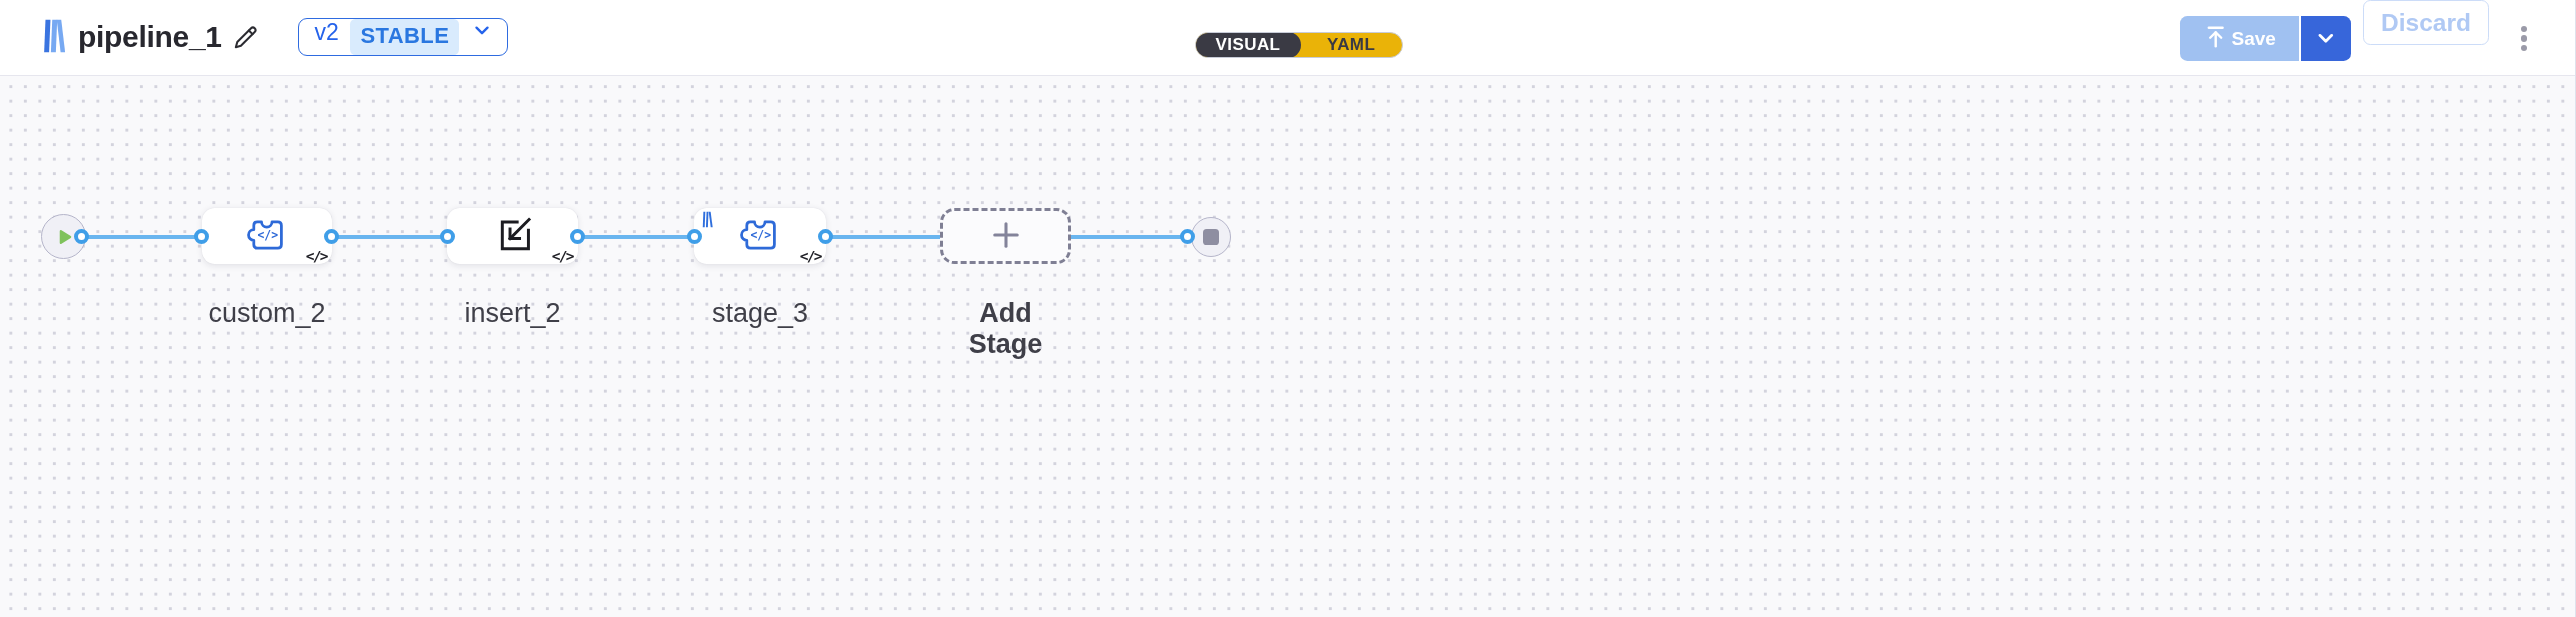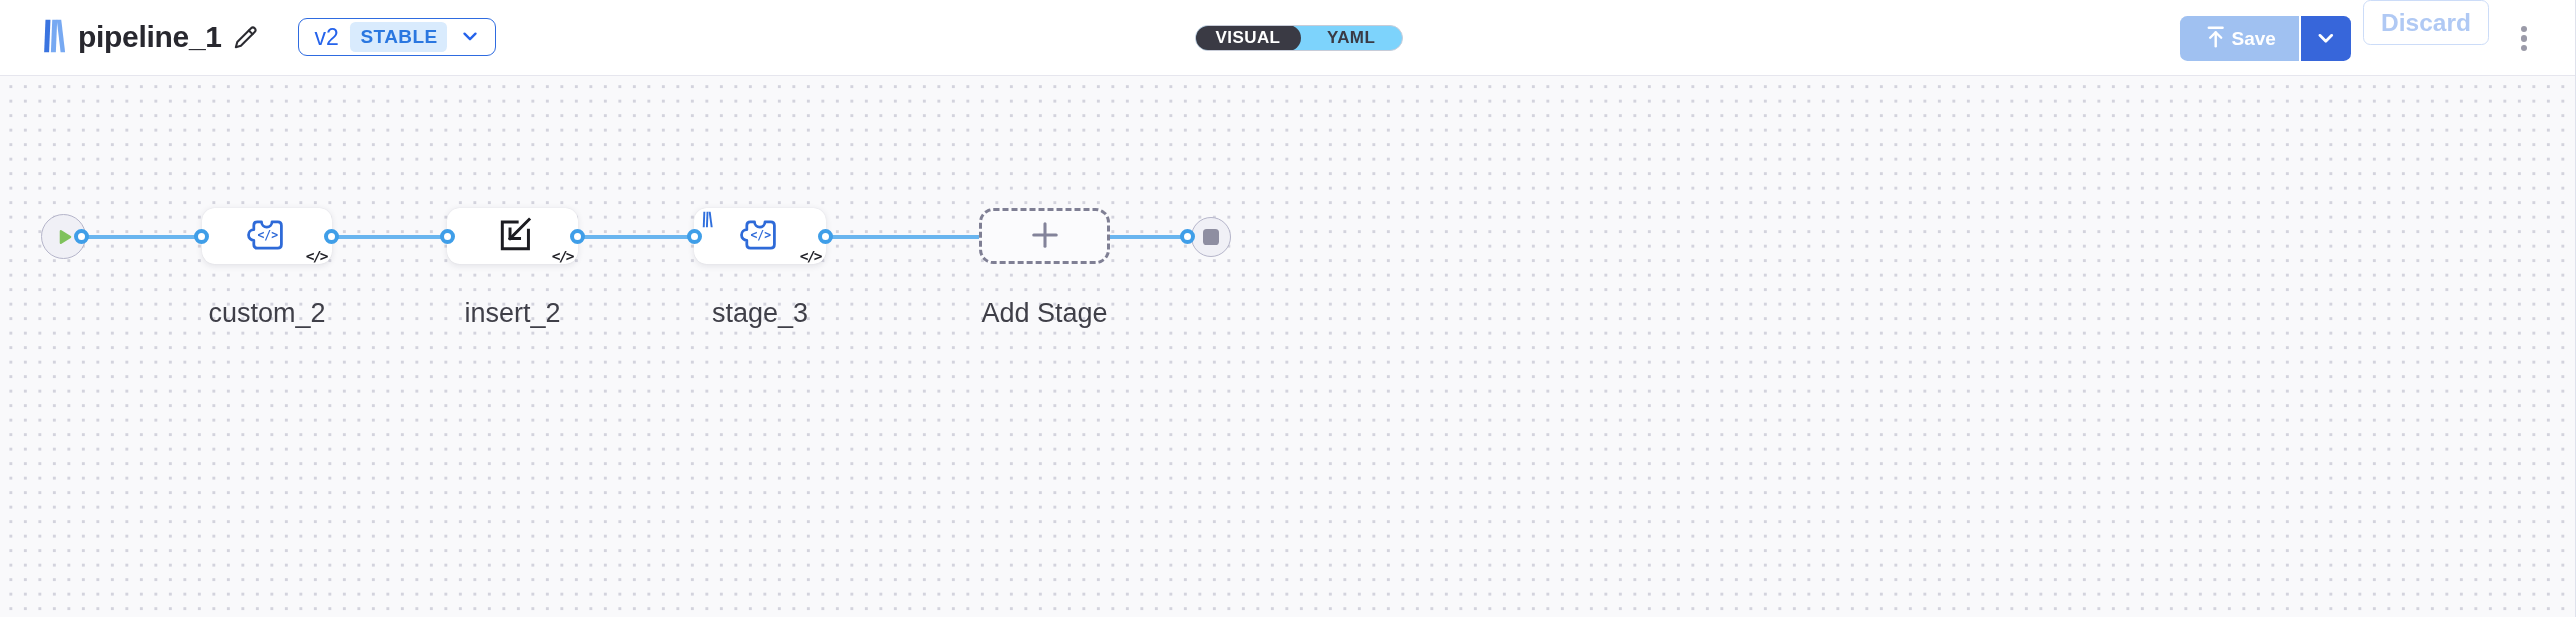--- a/index.html
+++ b/index.html
@@ -6,25 +6,25 @@
   html,body { width:2576px; height:617px; }
   body { font-family:"Liberation Sans", sans-serif; background:#ffffff; position:relative; overflow:hidden; }
   .app { position:absolute; inset:0; width:2576px; height:617px; border-right:1.8px solid #dfe2ec; }
 
   
   .header { position:absolute; top:0; left:0; width:100%; height:76px; background:#ffffff; border-bottom:0.9px solid #e6e6ee; z-index:10; }
   .logo { position:absolute; left:40px; top:18px; width:25.4px; height:36px; }
   .title { position:absolute; left:78px; top:0; height:74px; line-height:74px; font-size:30px; font-weight:700; color:#28282f; letter-spacing:-0.3px; }
   .pencil-btn { position:absolute; left:229px; top:22px; width:33px; height:33px; display:flex; align-items:center; justify-content:center; cursor:pointer; }
 
-  .version-btn { position:absolute; left:298px; top:18px; height:38px; display:inline-flex; align-items:center; gap:11.8px; padding:0 13.6px 0 15.4px; border:1.4px solid #2e6be0; border-radius:9px; background:#fff; cursor:pointer; }
+  .version-btn { position:absolute; left:298px; top:18px; height:38px; display:inline-flex; gap:11.8px; padding:0 13.6px 0 15.4px; border:1.4px solid #2e6be0; border-radius:9px; background:#fff; cursor:pointer; }
   .version-label { color:#2563eb; font-size:23px; font-weight:400; }
-  .version-chip { background:#d9ebfd; color:#2a77e0; font-size:19px; font-weight:700; letter-spacing:0.4px; padding:3.6px 10px 4.5px; border-radius:5.4px; }
-
-  .toggle { position:absolute; left:1195px; top:25px; height:26px; display:inline-flex; align-items:stretch; border:1.4px solid #c8ccd8; border-radius:907px; background:#7dd3fc; overflow:hidden; }
+  .version-chip { background:#d9ebfd; color:#2a77e0; font-size:22px; font-weight:700; letter-spacing:0.4px; padding:3.6px 10px 4.5px; border-radius:5.4px; }
+
+  .toggle { position:absolute; left:1195px; top:32px; height:26px; display:inline-flex; align-items:stretch; border:1.4px solid #c8ccd8; border-radius:907px; background:#eab308; overflow:hidden; }
   .toggle-opt { display:flex; align-items:center; justify-content:center; padding:0 27px; font-size:17px; font-weight:700; letter-spacing:0.4px; color:#3a3a44; cursor:pointer; border-radius:907px; }
   .toggle-opt.active { background:#3a3a44; color:#ffffff; margin:-1.4px; padding:0 21px; }
 
   .save-group { position:absolute; left:2180px; top:16.3px; height:45px; display:flex; }
   .save-main { display:flex; align-items:center; justify-content:center; gap:3px; width:119px; background:#a0c1f1; border-radius:7.3px 0 0 7.3px; color:#fff; font-size:19px; font-weight:700; cursor:pointer; }
   .save-caret { width:52px; background:#3766da; border-radius:0 7.3px 7.3px 0; border-left:2.3px solid #ffffff; display:flex; align-items:center; justify-content:center; cursor:pointer; }
   .discard-btn { position:absolute; left:2363px; top:0; width:126px; height:45px; background:#fff; border:1.8px solid #ccdcf8; border-radius:7.3px; color:#b0c9f4; font-size:24.5px; font-weight:700; display:flex; align-items:center; justify-content:center; cursor:pointer; }
   .kebab { position:absolute; left:2512px; top:22px; width:23.6px; height:33px; display:flex; flex-direction:column; align-items:center; justify-content:center; gap:3.2px; cursor:pointer; }
   .kebab i { width:6.4px; height:6.4px; border-radius:50%; background:#9a9aa8; }
 
@@ -175,21 +175,21 @@
           <svg viewBox="0 0 36 30" width="44" height="36" fill="none" stroke="#2e6ad8" stroke-width="2.3" stroke-linejoin="round" stroke-linecap="round">
             <path d="M10 4 H13.4 A4.4 4.4 0 0 0 22.2 4 H27 Q30 4 30 7 V23 Q30 26 27 26 H10 Q7 26 7 23 V19.4 A4.3 4.3 0 0 1 7 10.6 V7 Q7 4 10 4 Z"></path>
             <text x="18.6" y="18.6" font-family="DejaVu Sans Mono, monospace" font-size="9.5" font-weight="bold" fill="#2e6ad8" stroke="none" text-anchor="middle">&lt;/&gt;</text>
           </svg>
         </span>
         <span class="code-corner">&lt;/&gt;</span>
       </div>
       <div class="node-label">stage_3</div>
     </div>
 
-    <div class="add-stage" style="left:979px; width:131px;">
+    <div class="add-stage" style="left:940px; width:131px;font-weight:bold;">
       <div class="add-card">
         <span>
           <svg viewBox="0 0 40 40" width="36" height="36" fill="none" stroke="#83839a" stroke-width="3.4" stroke-linecap="round">
             <path d="M20 7.5 V32.5"></path>
             <path d="M7.5 20 H32.5"></path>
           </svg>
         </span>
       </div>
       <div class="node-label">Add Stage</div>
     </div>

